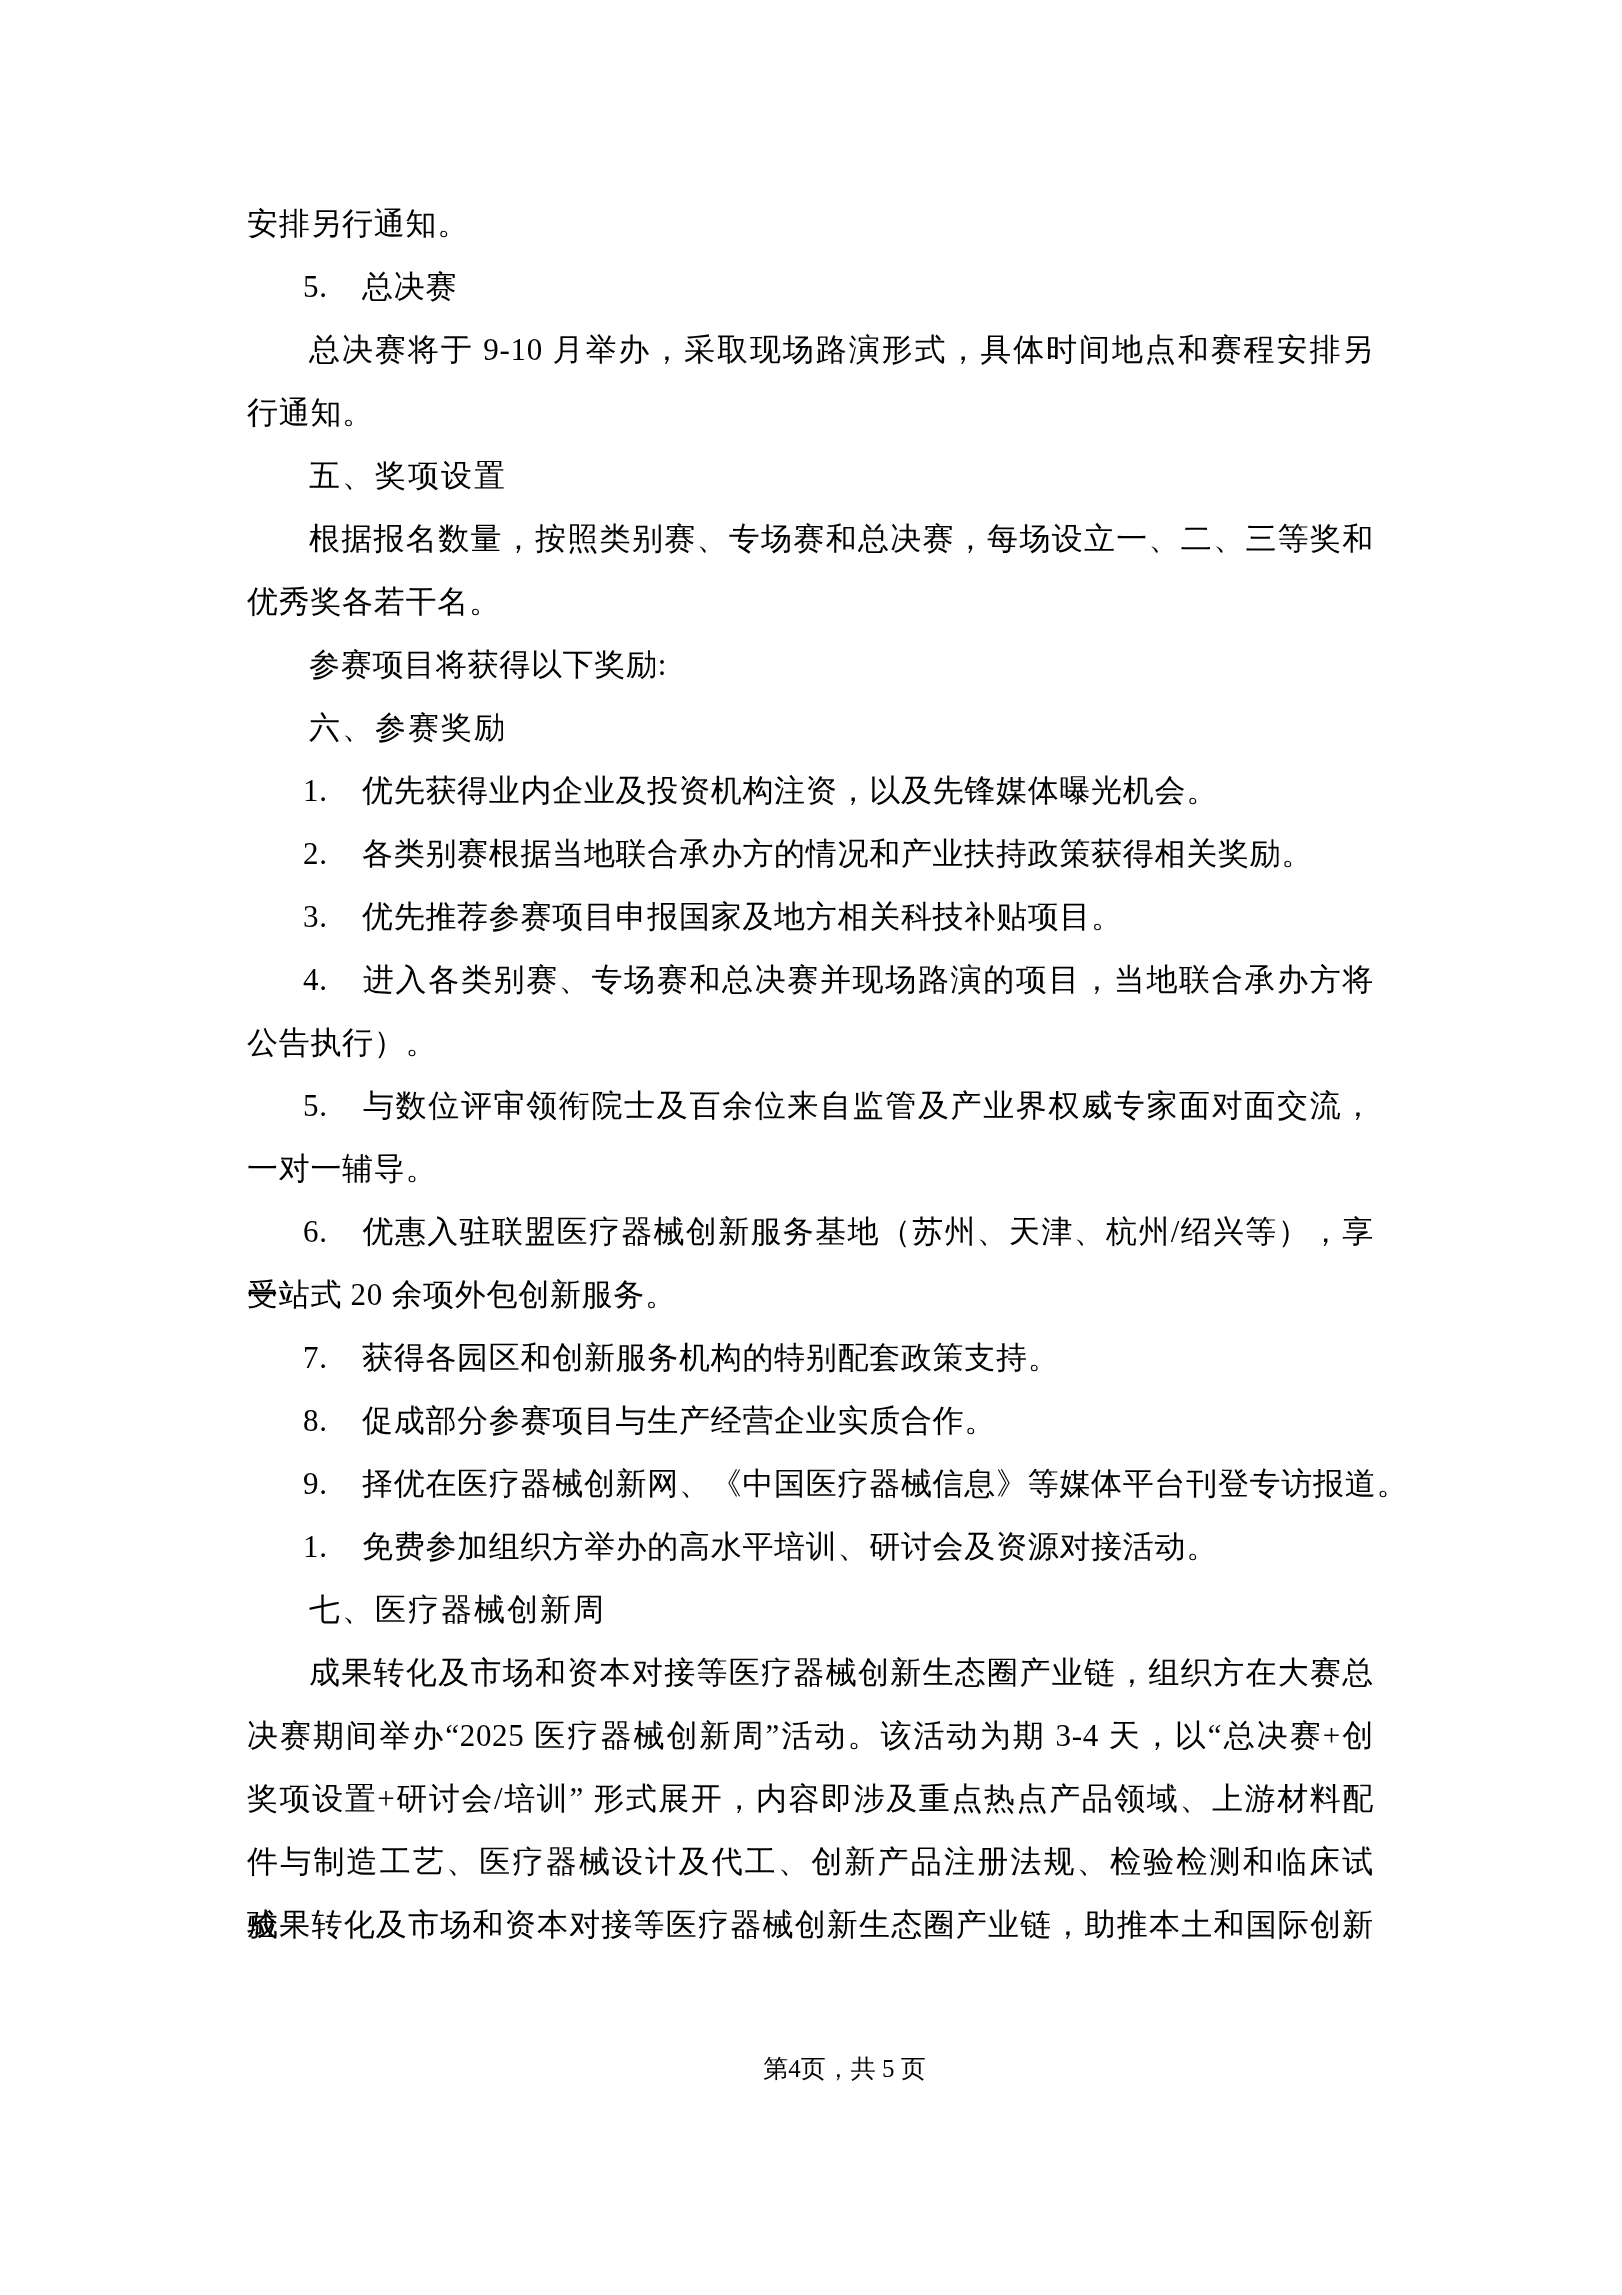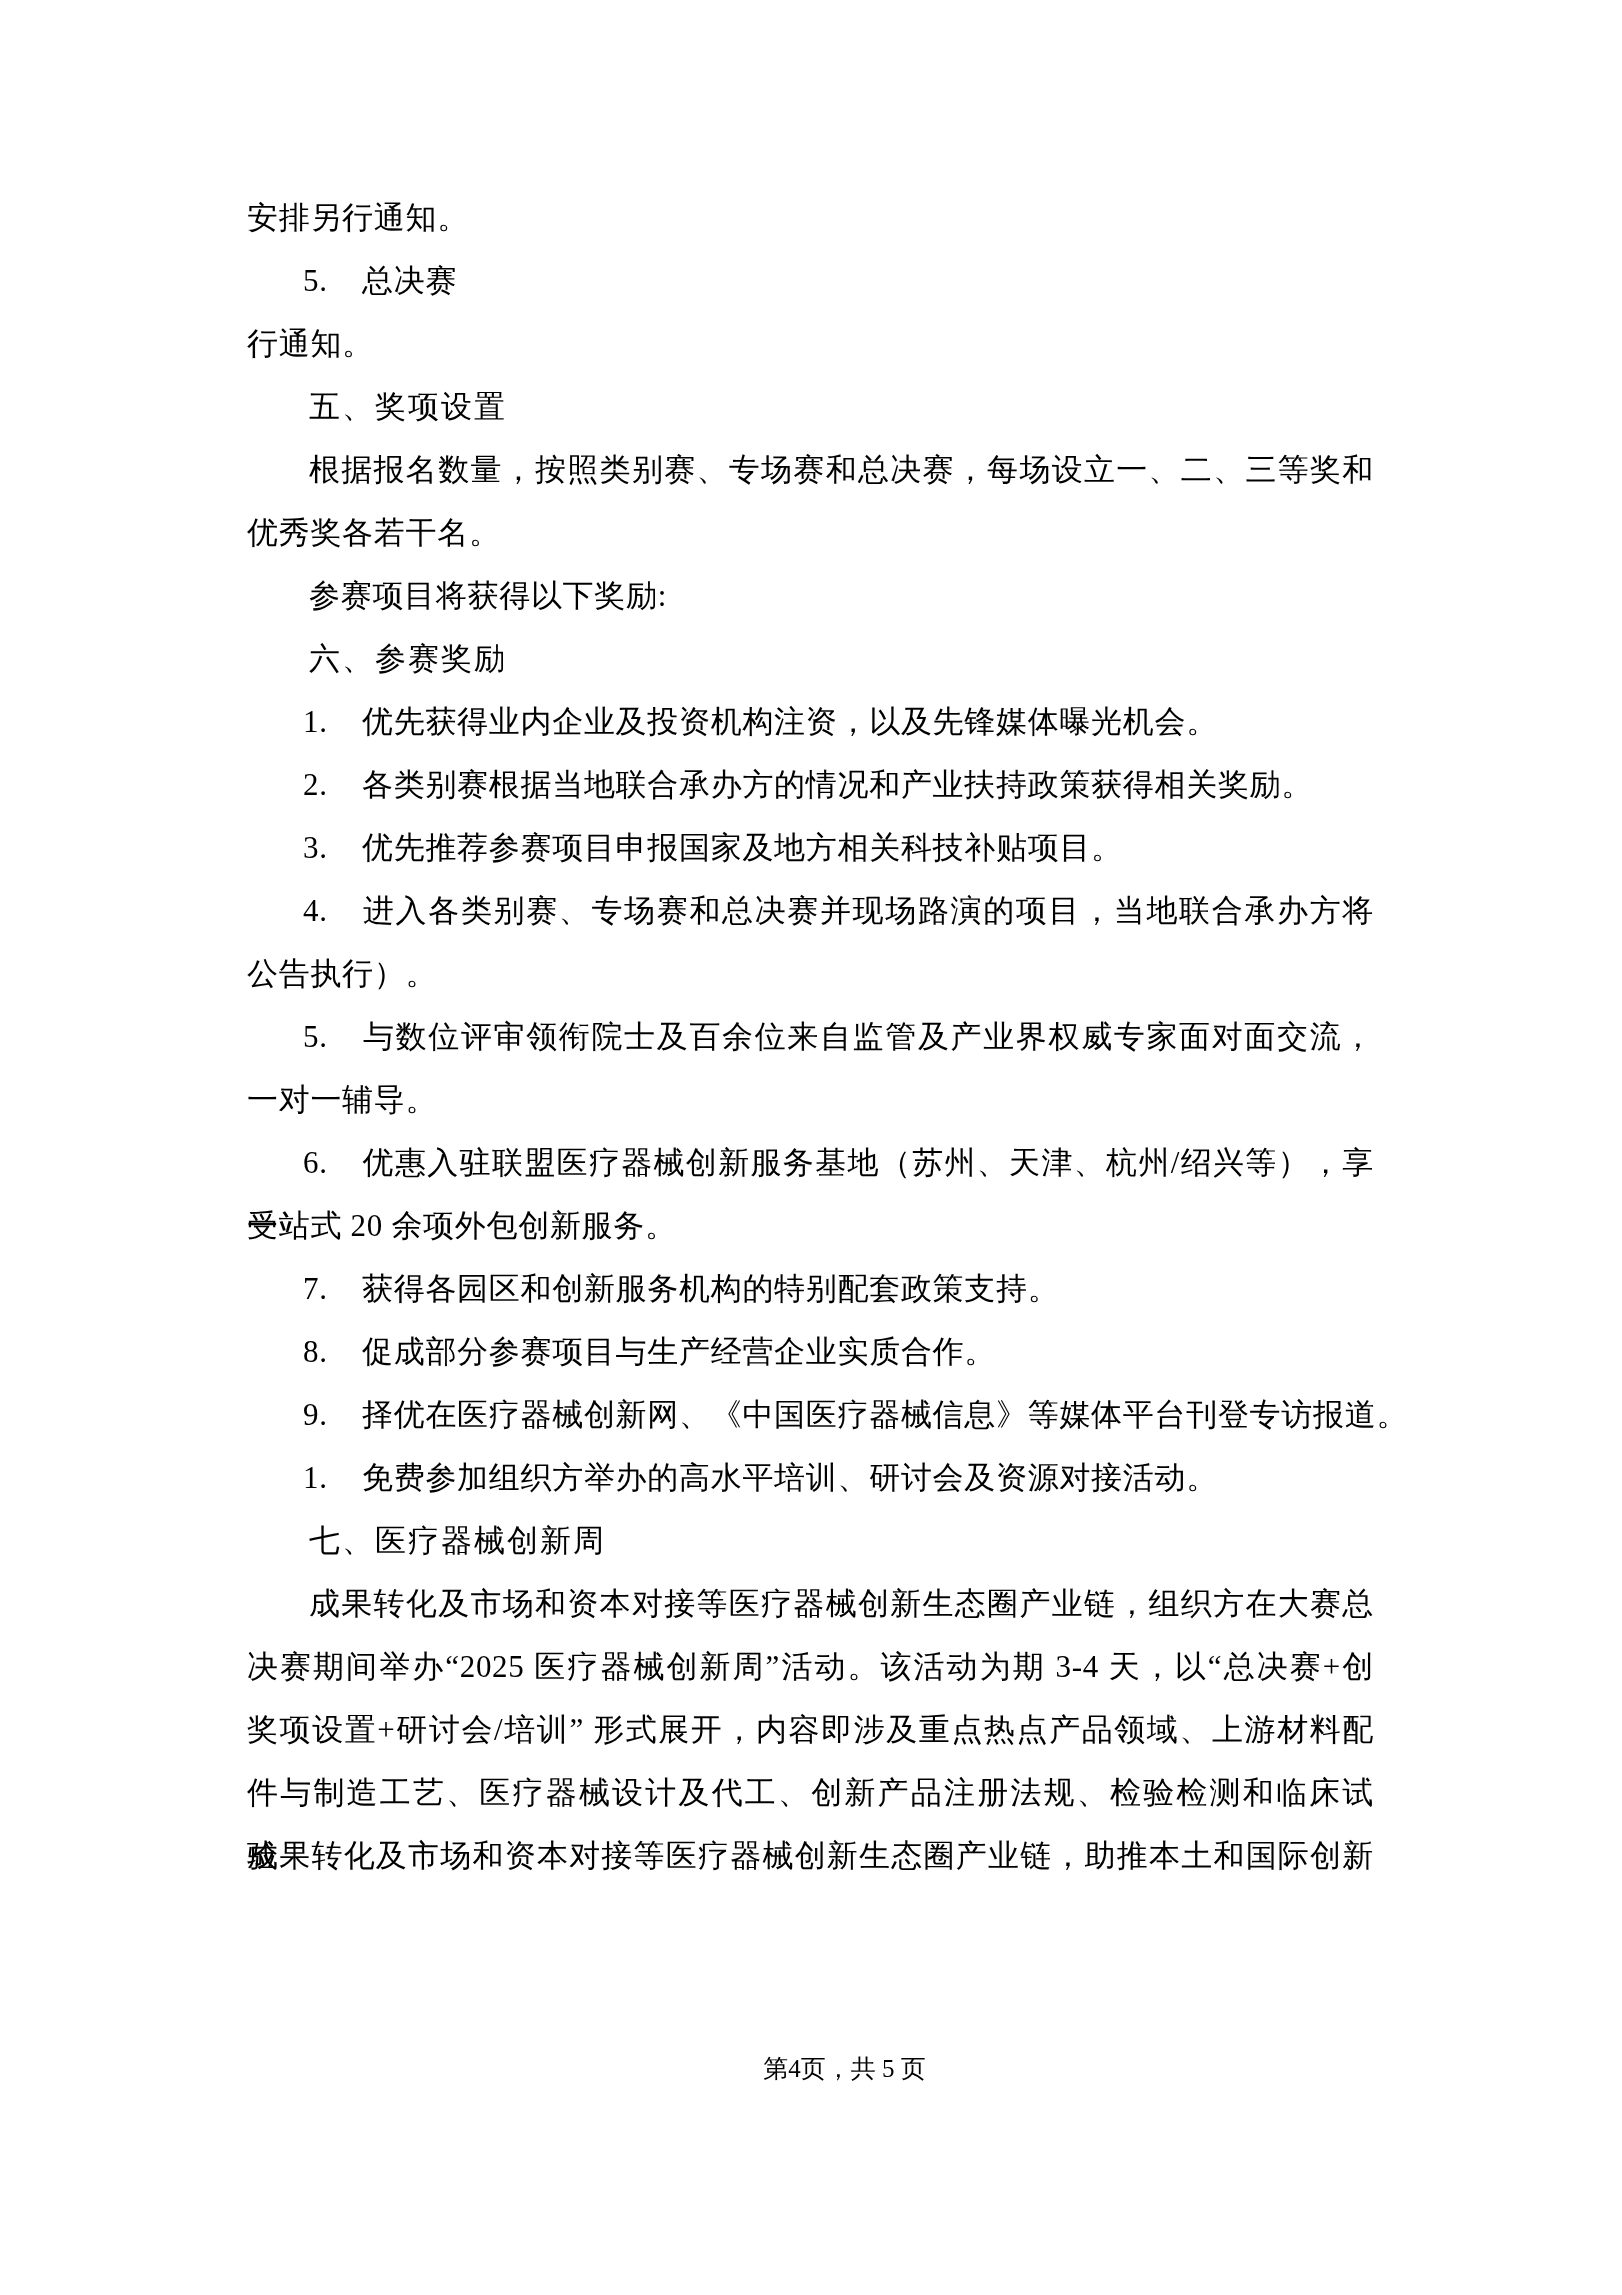--- a/index.html
+++ b/index.html
@@ -12,21 +12,21 @@
     width: 1623px;
     height: 2295px;
     background: #ffffff;
     color: #000000;
     font-family: "Liberation Serif", "DejaVu Serif", serif;
     overflow: hidden;
   }
   .content {
     position: absolute;
     left: 247px;
-    top: 186px;
+    top: 192px;
     width: 1127px;
   }
   .line {
     height: 63px;
     line-height: 63px;
     font-size: 31px;
     letter-spacing: 0.7px;
     white-space: nowrap;
   }
   
@@ -65,20 +65,21 @@
   }
 </style>
 </head>
 <body>
 
 <div class="page">
   <div class="content">
 
   <div class="line plain">安排另行通知。</div>
       <div class="line list"><span class="num">5.</span><span>总决赛</span></div>
+      <div class="line indent fill">总决赛将于 9-10 月举办，采取现场路演形式，具体时间地点和赛程安排另</div>
       <div class="line plain">行通知。</div>
       <div class="line heading">五、奖项设置</div>
       <div class="line indent fill">根据报名数量，按照类别赛、专场赛和总决赛，每场设立一、二、三等奖和</div>
       <div class="line plain">优秀奖各若干名。</div>
       <div class="line indent">参赛项目将获得以下奖励:</div>
       <div class="line heading">六、参赛奖励</div>
       <div class="line list"><span class="num">1.</span><span>优先获得业内企业及投资机构注资，以及先锋媒体曝光机会。</span></div>
       <div class="line list"><span class="num">2.</span><span>各类别赛根据当地联合承办方的情况和产业扶持政策获得相关奖励。</span></div>
       <div class="line list"><span class="num">3.</span><span>优先推荐参赛项目申报国家及地方相关科技补贴项目。</span></div>
       <div class="line list fill"><span class="num">4.</span><span>进入各类别赛、专场赛和总决赛并现场路演的项目，当地联合承办方将</span></div>

